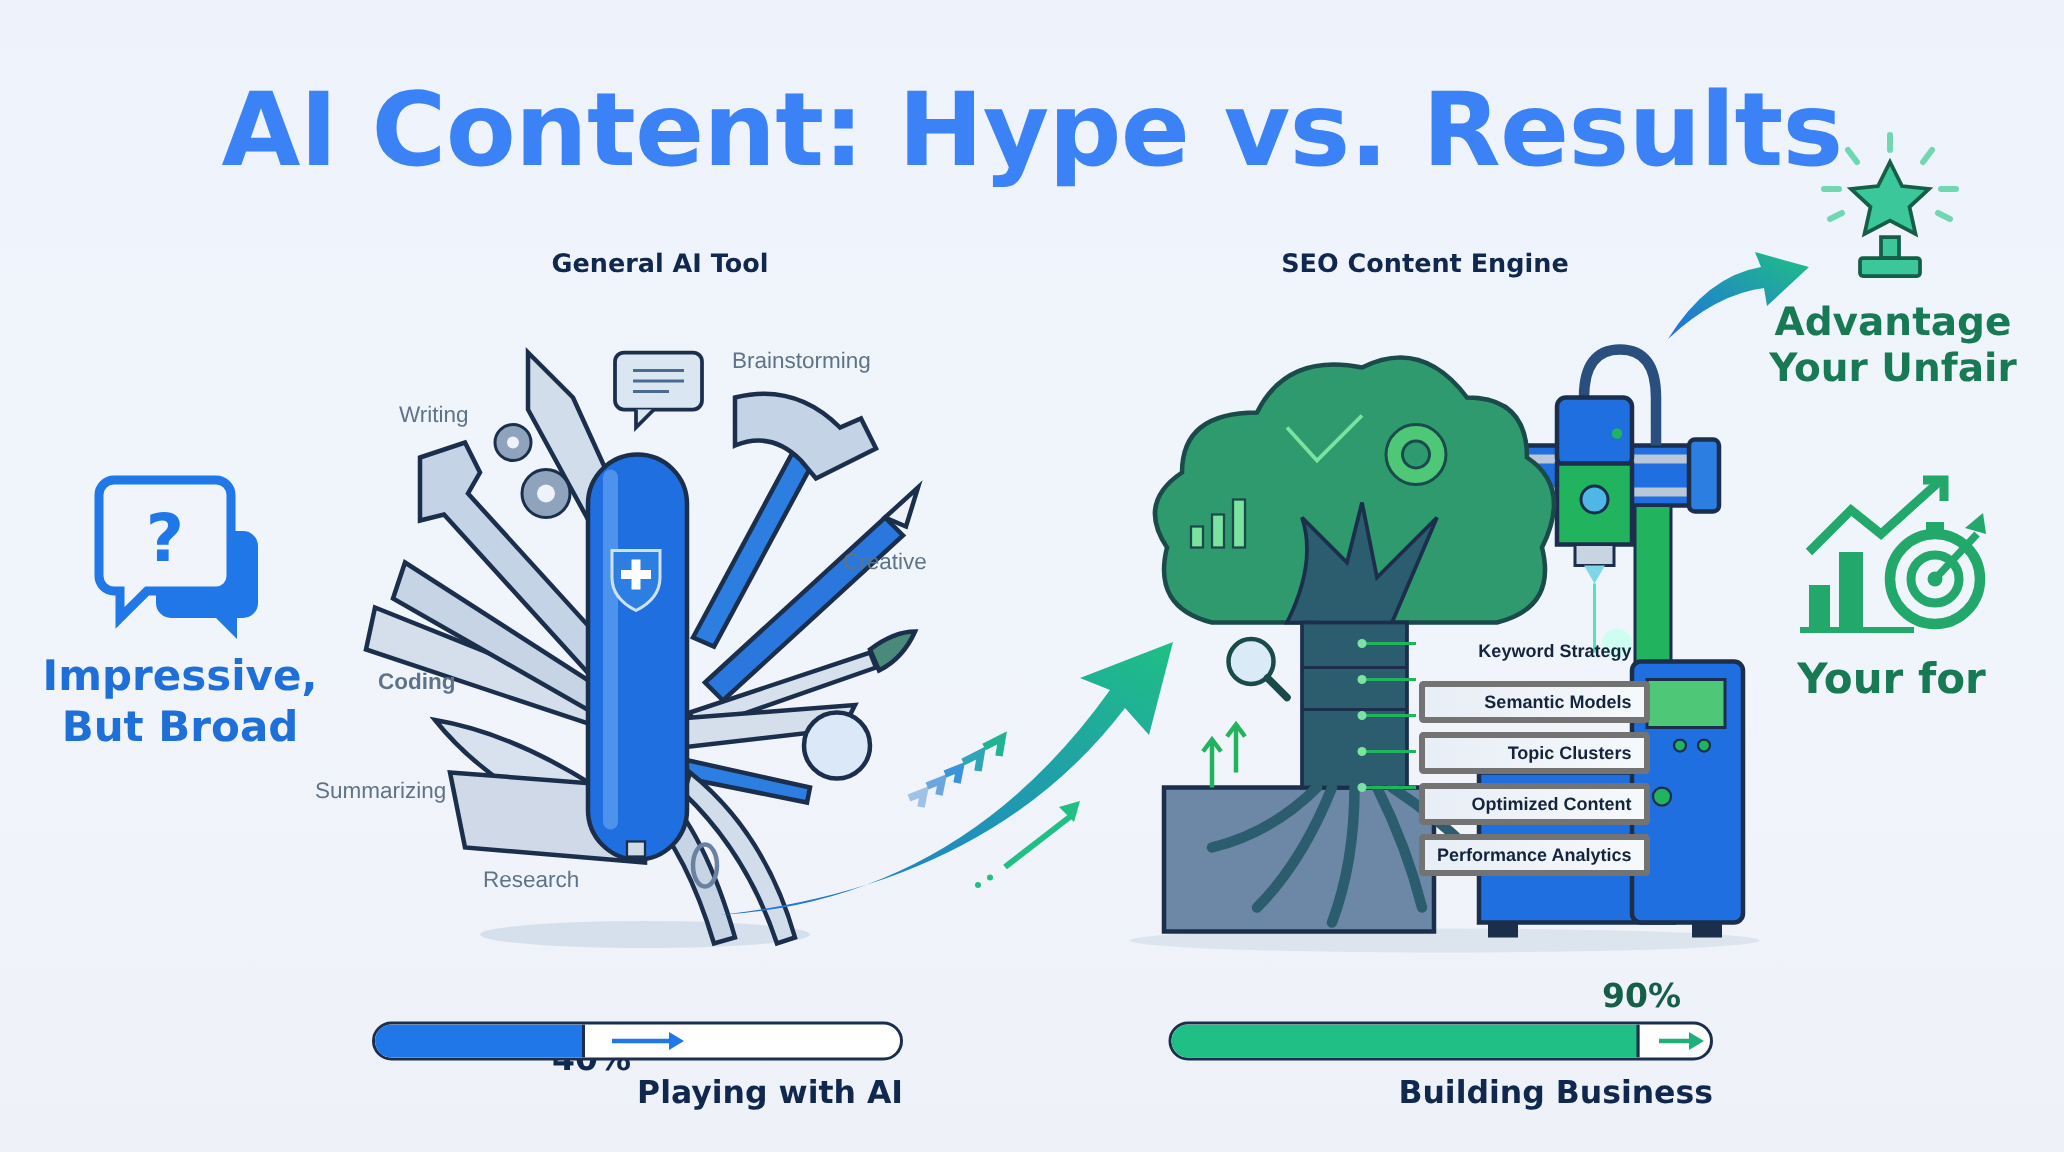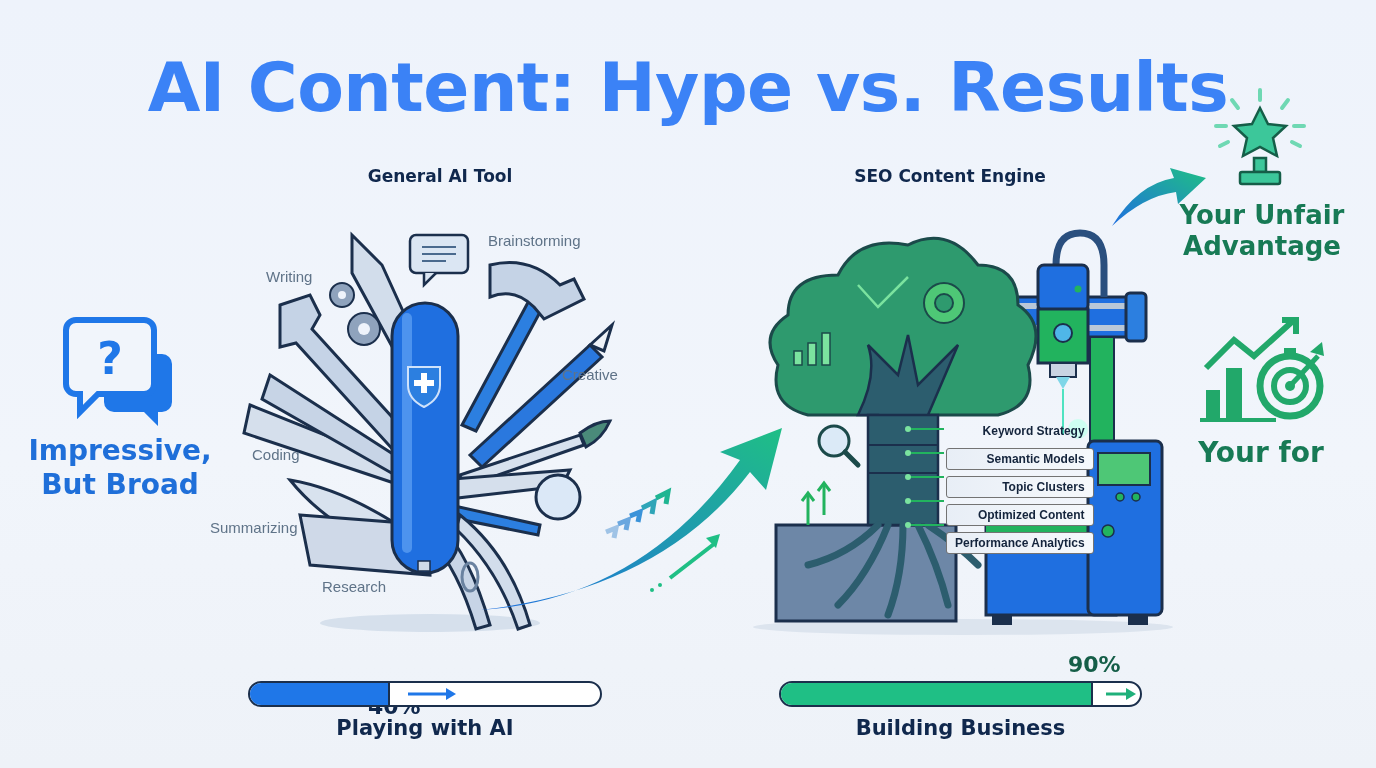--- a/index.html
+++ b/index.html
@@ -31,27 +31,27 @@
   .green-text { color: #177a55; }
   .bar {
     height: 26px; border: 2.5px solid #1b2f4c; border-radius: 14px;
     background: #ffffff; overflow: hidden;
   }
   .bar-fill { height: 100%; border-right: 2.5px solid #1b2f4c; }
   .pct {
     font-size: 22px; font-weight: 700; font-family: "DejaVu Sans", sans-serif;
   }
   .bar-caption {
-    font-size: 21px; font-weight: 700; color: #10284d; text-align: center;
+    font-size: 21px; font-weight: 700; color: #10284d; 
     font-family: "DejaVu Sans", sans-serif;
   }
   .layer-tag {
     font-size: 12px; font-weight: 700; color: #14243c;
     background: linear-gradient(90deg, #e8eef6, #f6f9fc);
-    border: 1px solid #737373; border-radius: 3px;
+    border: 4px solid #737373; border-radius: 3px;
     padding: 3px 8px; white-space: nowrap;
     font-family: "Liberation Sans", sans-serif;
   }
   svg { display: block; }
 </style>
 </head>
 <body>
 
 <div class="abs title">AI Content: Hype vs. Results</div>
 
@@ -125,21 +125,21 @@
     <rect x="174" y="155" width="20" height="6" fill="#ffffff"></rect>
     <rect x="178" y="336" width="12" height="10" fill="#d0dbe8" stroke="#1b2f4c" stroke-width="1.5"></rect>
 
     <ellipse cx="230" cy="352" rx="8" ry="14" fill="none" stroke="#6a82a0" stroke-width="3"></ellipse>
   </svg>
 </div>
 
 <div class="abs feature-label" style="left:266px; top:268px;">Writing</div>
 <div class="abs feature-label" style="left:488px; top:232px;">Brainstorming</div>
 <div class="abs feature-label" style="left:562px; top:366px;">Creative</div>
-<div class="abs feature-label" style="left:252px; top:446px;">Coding</div>
+<div class="abs feature-label" style="left:252px; top:446px;font-weight:bold;">Coding</div>
 <div class="abs feature-label" style="left:210px; top:519px;">Summarizing</div>
 <div class="abs feature-label" style="left:322px; top:578px;">Research</div>
 
 <div class="abs" style="left:470px; top:420px;">
   <svg width="320" height="200" viewBox="0 0 320 200">
     <defs>
       <linearGradient id="arrowGrad" x1="0" y1="1" x2="1" y2="0">
         <stop offset="0" stop-color="#1f6fe0"></stop>
         <stop offset="1" stop-color="#1fbf85"></stop>
       </linearGradient>
@@ -275,22 +275,22 @@
       <line x1="96" y1="40" x2="86" y2="40"></line>
       <line x1="12" y1="60" x2="20" y2="56"></line>
       <line x1="92" y1="60" x2="84" y2="56"></line>
     </g>
     <path d="M52 22 l8 16 l18 2 l-13 12 l4 18 l-17 -9 l-17 9 l4 -18 l-13 -12 l18 -2 z" fill="#3cc79a" stroke="#155e48" stroke-width="2.5"></path>
     <path d="M46 72 h12 v14 h-12 z" fill="#3cc79a" stroke="#155e48" stroke-width="2.5"></path>
     <rect x="32" y="86" width="40" height="12" rx="2" fill="#3cc79a" stroke="#155e48" stroke-width="2.5"></rect>
   </svg>
 </div>
 <div class="abs side-text green-text" style="left:1172px; top:200px; width:180px; font-size:26px;">
+  <div>Advantage</div>
   <div>Your Unfair</div>
-  <div>Advantage</div>
 </div>
 
 <div class="abs" style="left:1198px; top:316px;">
   <svg width="130" height="110" viewBox="0 0 130 110">
     <rect x="8" y="74" width="14" height="28" fill="#22a86a"></rect>
     <rect x="28" y="52" width="16" height="50" fill="#22a86a"></rect>
     <rect x="2" y="102" width="76" height="4" fill="#22a86a"></rect>
     <path d="M8 52 L36 24 L56 40 L96 4" fill="none" stroke="#22a86a" stroke-width="6"></path>
     <path d="M84 4 h14 v14" fill="none" stroke="#22a86a" stroke-width="6"></path>
     <circle cx="92" cy="70" r="30" fill="none" stroke="#22a86a" stroke-width="7"></circle>

